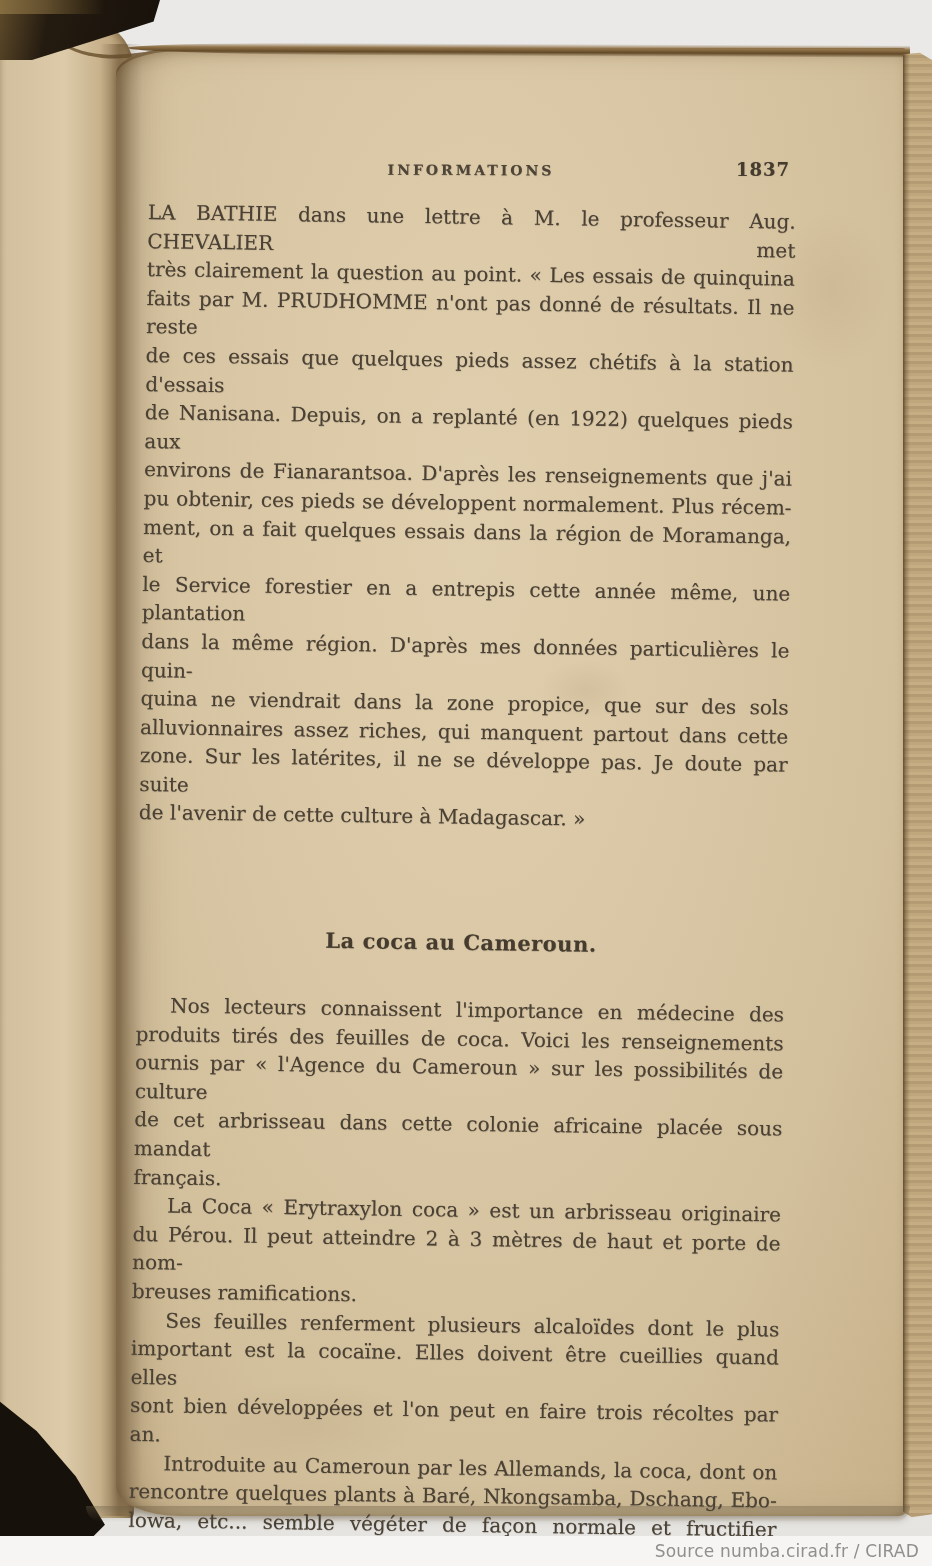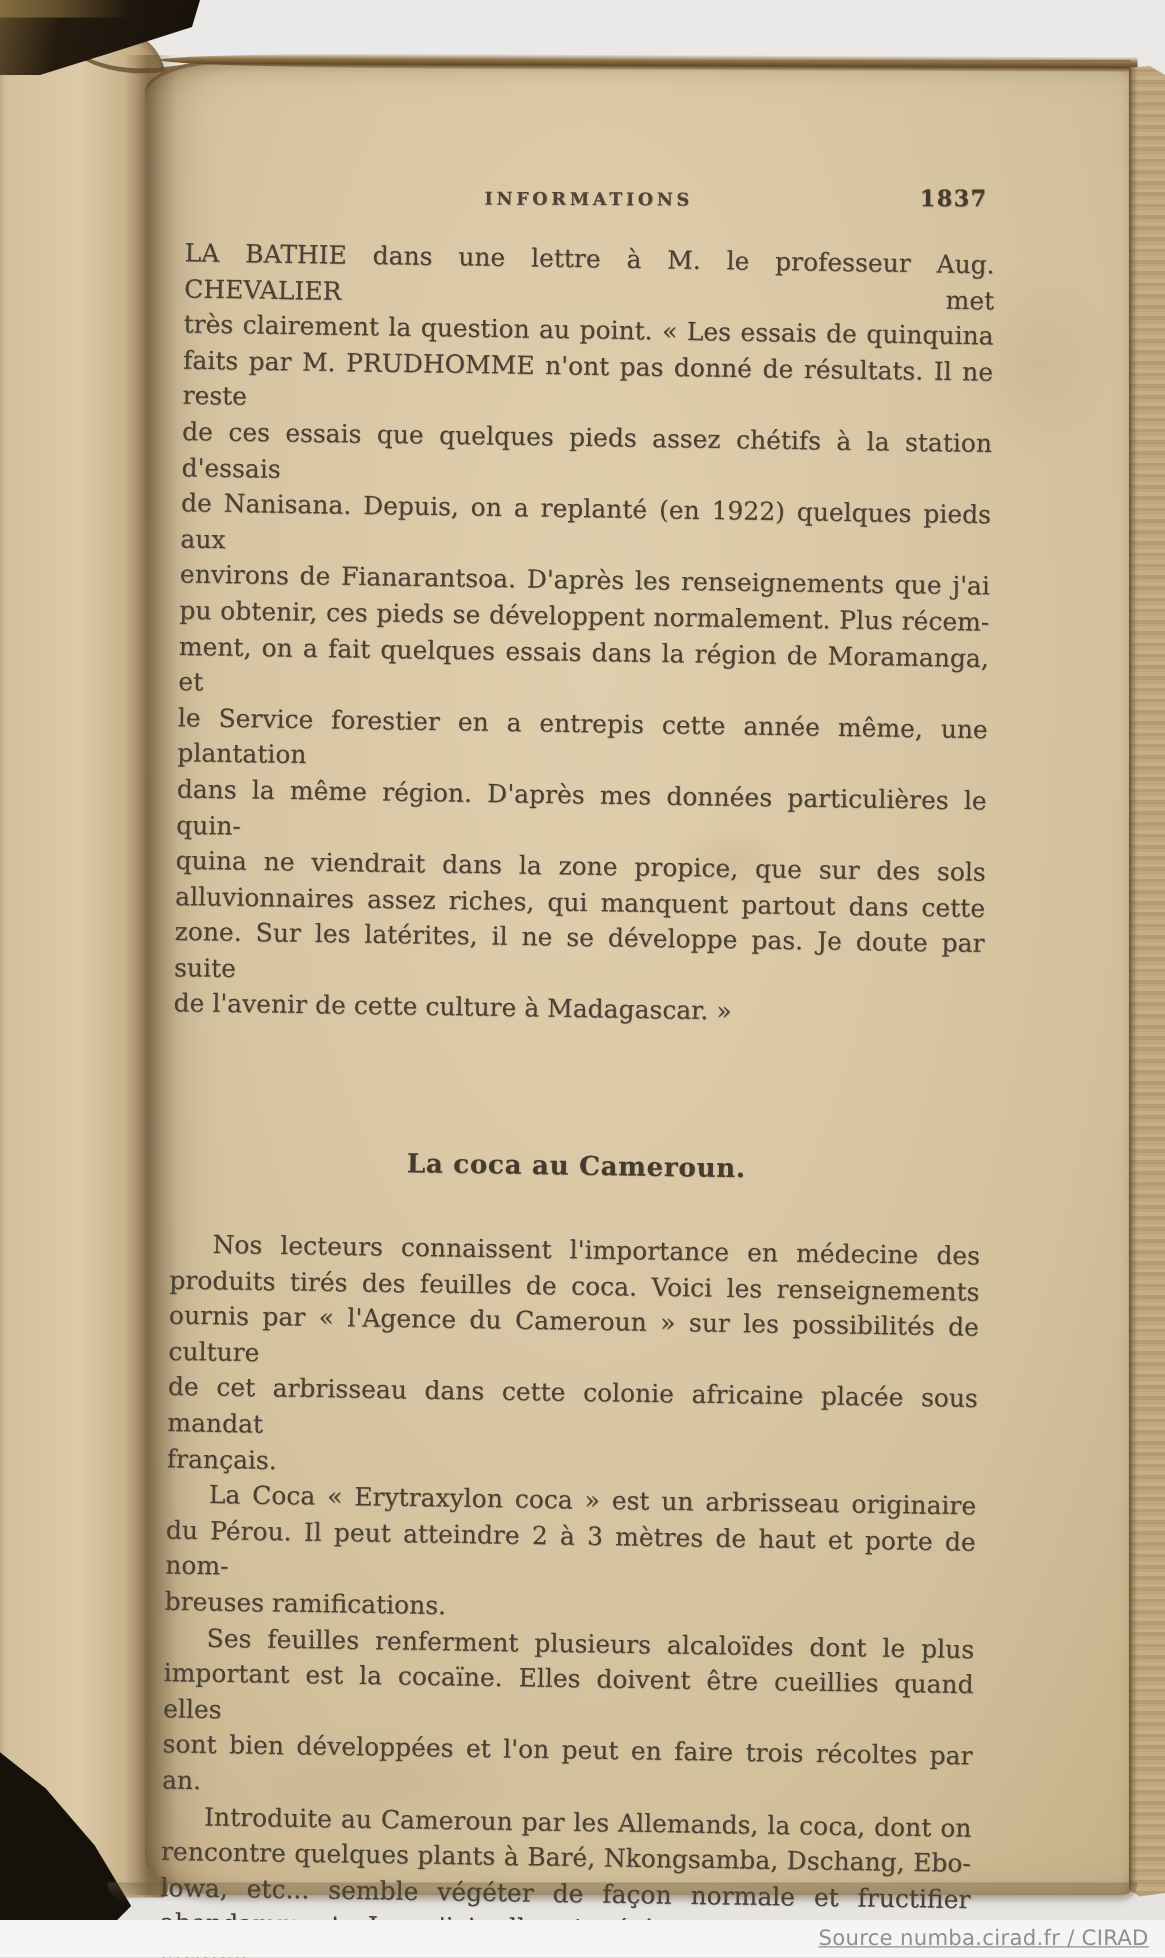--- a/index.html
+++ b/index.html
@@ -71,21 +71,21 @@
     background:linear-gradient(to bottom,rgba(105,92,68,.4),rgba(0,0,0,0));
     border-radius:0 0 40px 40px;
   }
   .stain-a{position:absolute;left:540px;top:660px;width:90px;height:60px;border-radius:50%;
     background:radial-gradient(ellipse,rgba(128,98,58,.10),rgba(0,0,0,0) 70%);}
   .stain-b{position:absolute;left:770px;top:210px;width:120px;height:160px;border-radius:50%;
     background:radial-gradient(ellipse,rgba(128,98,58,.08),rgba(0,0,0,0) 70%);}
   .stain-c{position:absolute;left:200px;top:1380px;width:220px;height:90px;border-radius:50%;
     background:radial-gradient(ellipse,rgba(120,95,60,.07),rgba(0,0,0,0) 70%);}
   
-  .text-area{position:absolute;left:116px;top:38px;width:794px;height:1057px;color:var(--ink,#4a4135);}
+  .text-area{position:absolute;left:116px;top:48px;width:794px;height:1057px;color:var(--ink,#4a4135);}
   .running-head{position:absolute;left:32px;top:114px;width:646px;height:22px;}
   .running-title{
     display:block;text-align:center;font-size:14px;font-weight:bold;letter-spacing:3px;
     color:#4e4538;text-shadow:.3px .4px .7px rgba(70,58,44,.5);
     transform:rotate(.25deg);
   }
   .page-number{
     position:absolute;right:4px;top:-3px;font-size:18px;font-weight:bold;letter-spacing:1px;
     color:#453c30;text-shadow:.3px .4px .7px rgba(70,58,44,.5);
   }
@@ -107,21 +107,21 @@
     letter-spacing:.5px;color:#453c2f;line-height:30px;
   }
   
   .watermark-bar{
     position:absolute;left:0;top:1536px;width:932px;height:30px;
     background:var(--watermark-bg,#f6f5f4);
     display:flex;align-items:center;justify-content:flex-end;
   }
   .watermark-text{
     font-family:"DejaVu Sans",sans-serif;font-size:17px;color:var(--watermark-text,#908f8c);
-    padding-right:13px;letter-spacing:.2px;text-decoration:underline;
+    padding-right:13px;letter-spacing:.2px;
   }
 </style>
 </head>
 <body>
 
 <div class="photo">
 
   <div class="left-page"></div>
   <div class="top-edge-left"></div>
   <div class="page-main"></div>

